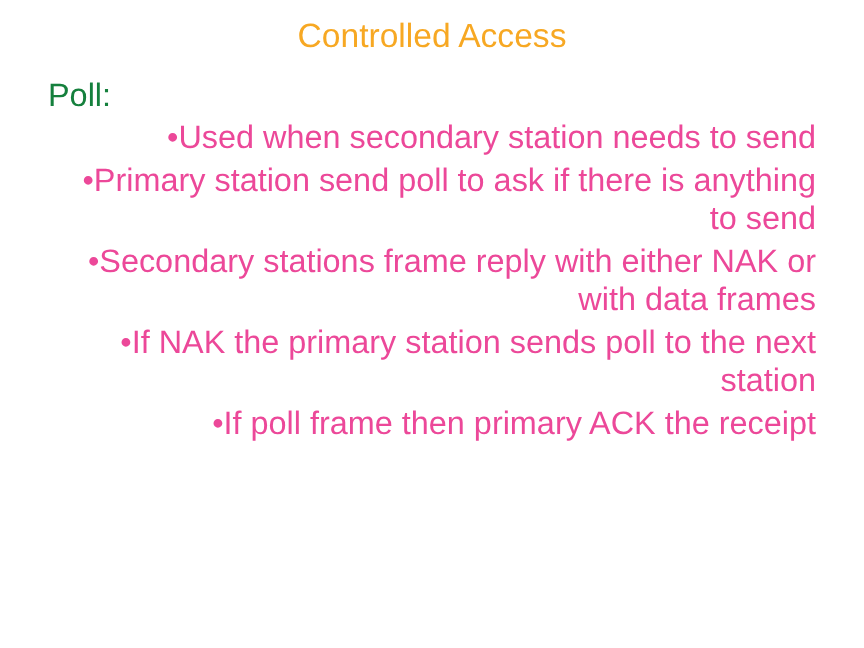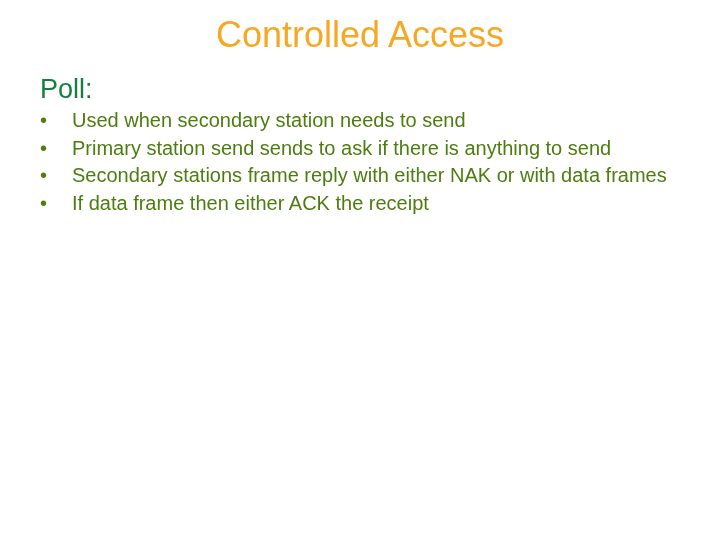--- a/index.html
+++ b/index.html
@@ -13,55 +13,57 @@
   }
   .slide {
     width: 720px;
     height: 540px;
     position: relative;
     box-sizing: border-box;
     padding: 14px 40px 20px 40px;
   }
   .title {
     text-align: center;
-    font-size: 36px;
+    font-size: 28px;
     font-weight: 400;
     margin: 0 0 18px 0;
   }
   .subheading {
     font-size: 27px;
     margin: 0 0 4px 0;
   }
   ul.bullets {
     list-style: none;
     padding: 0;
     margin: 0;
   }
   ul.bullets li {
-    font-size: 20px;
+    font-size: 27px;
     line-height: 1.18;
     padding-left: 32px;
     text-indent: -32px;
     margin: 0 0 4px 0;
-    color: #4d7c0f;
+    color: #ec4899;
+    text-align: right;
   }
   ul.bullets li::before {
     content: "•";
     display: inline-block;
     width: 32px;
     text-indent: 0;
   }
 </style>
 </head>
 <body>
 
 <div class="slide">
   <h1 class="title" style="color:#f7a823">Controlled Access</h1>
 
   <div class="subheading" style="color:#15803d">Poll:</div>
 
   <ul class="bullets">
     <li>Used when secondary station needs to send</li>
-    <li>Primary station send sends to ask if there is anything to send</li>
+    <li>Primary station send poll to ask if there is anything to send</li>
     <li>Secondary stations frame reply with either NAK or with data frames</li>
-    <li>If data frame then either ACK the receipt</li>
+    <li>If NAK the primary station sends poll to the next station</li>
+    <li>If poll frame then primary ACK the receipt</li>
   </ul>
 </div>
 
 </body></html>

